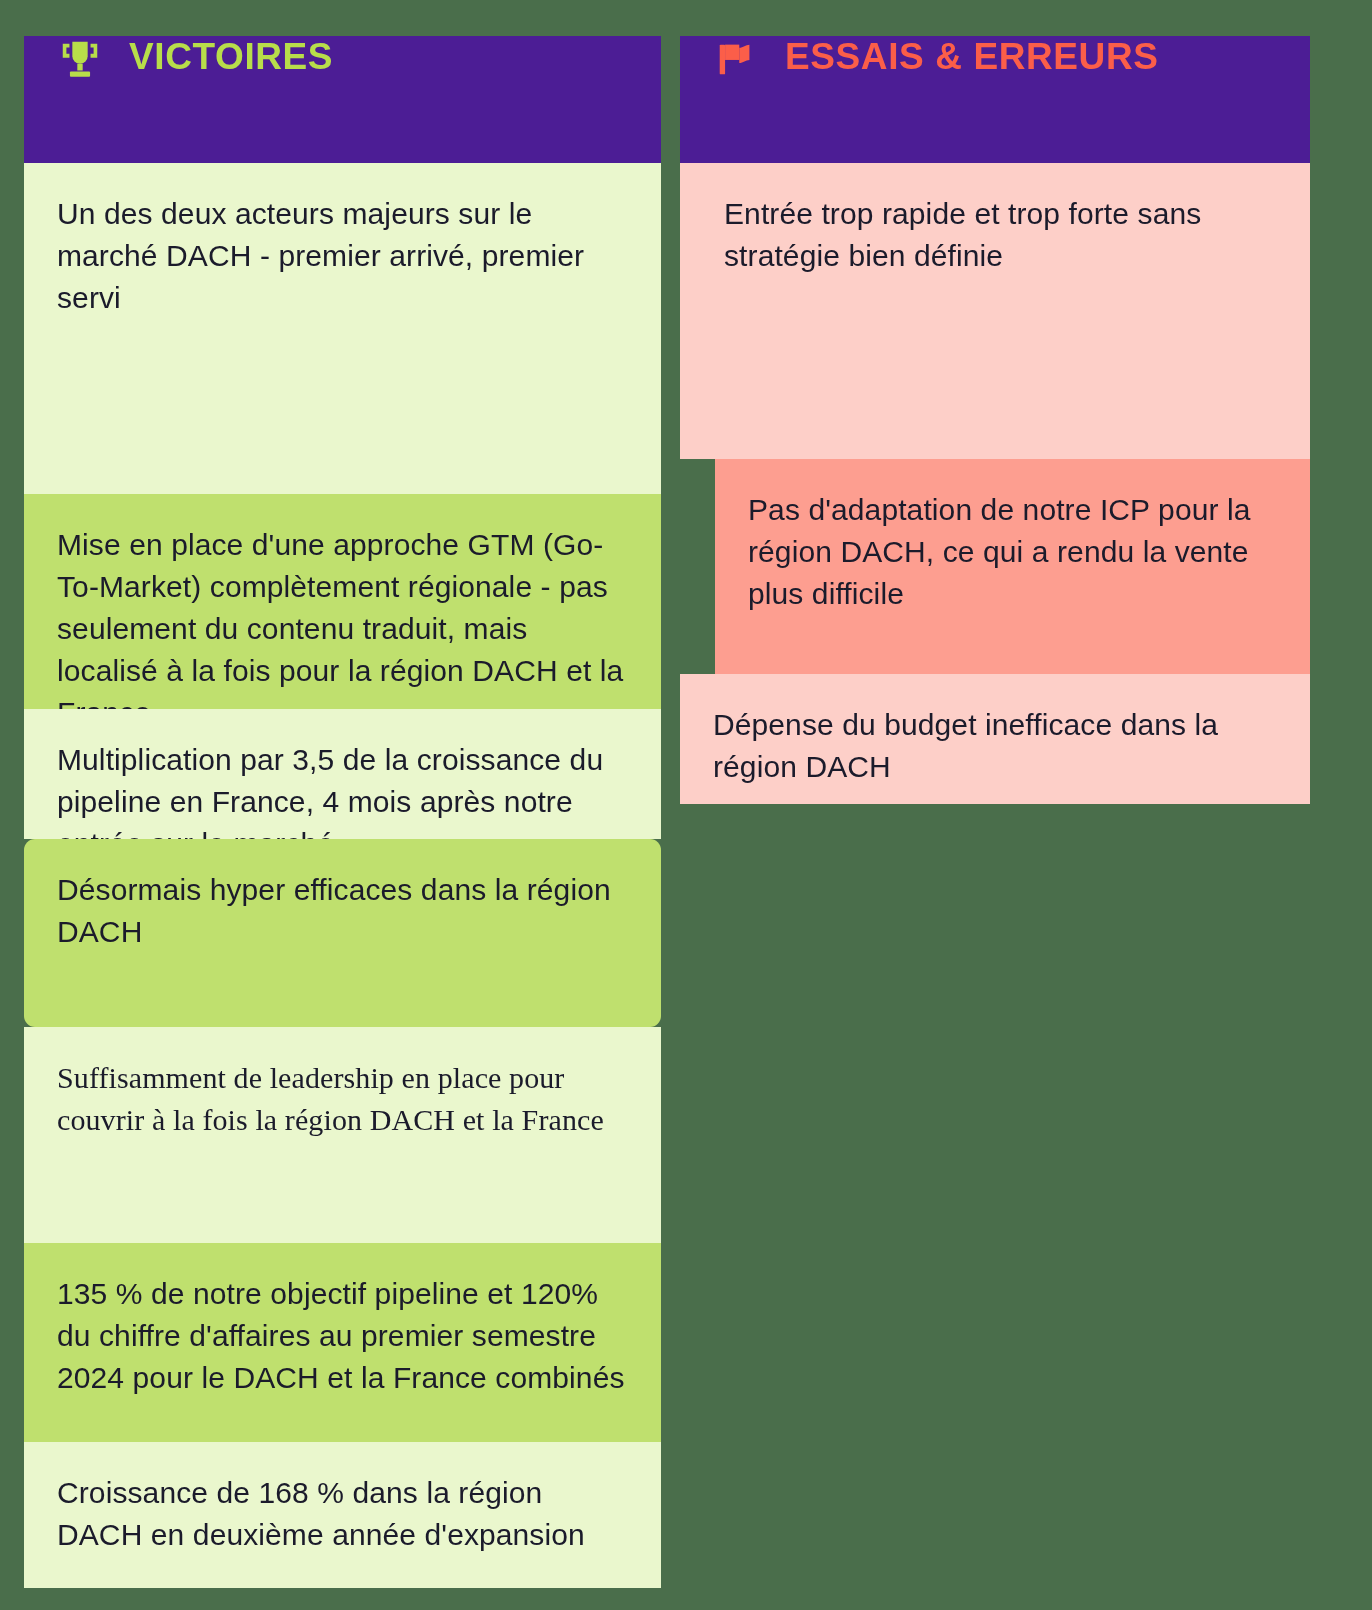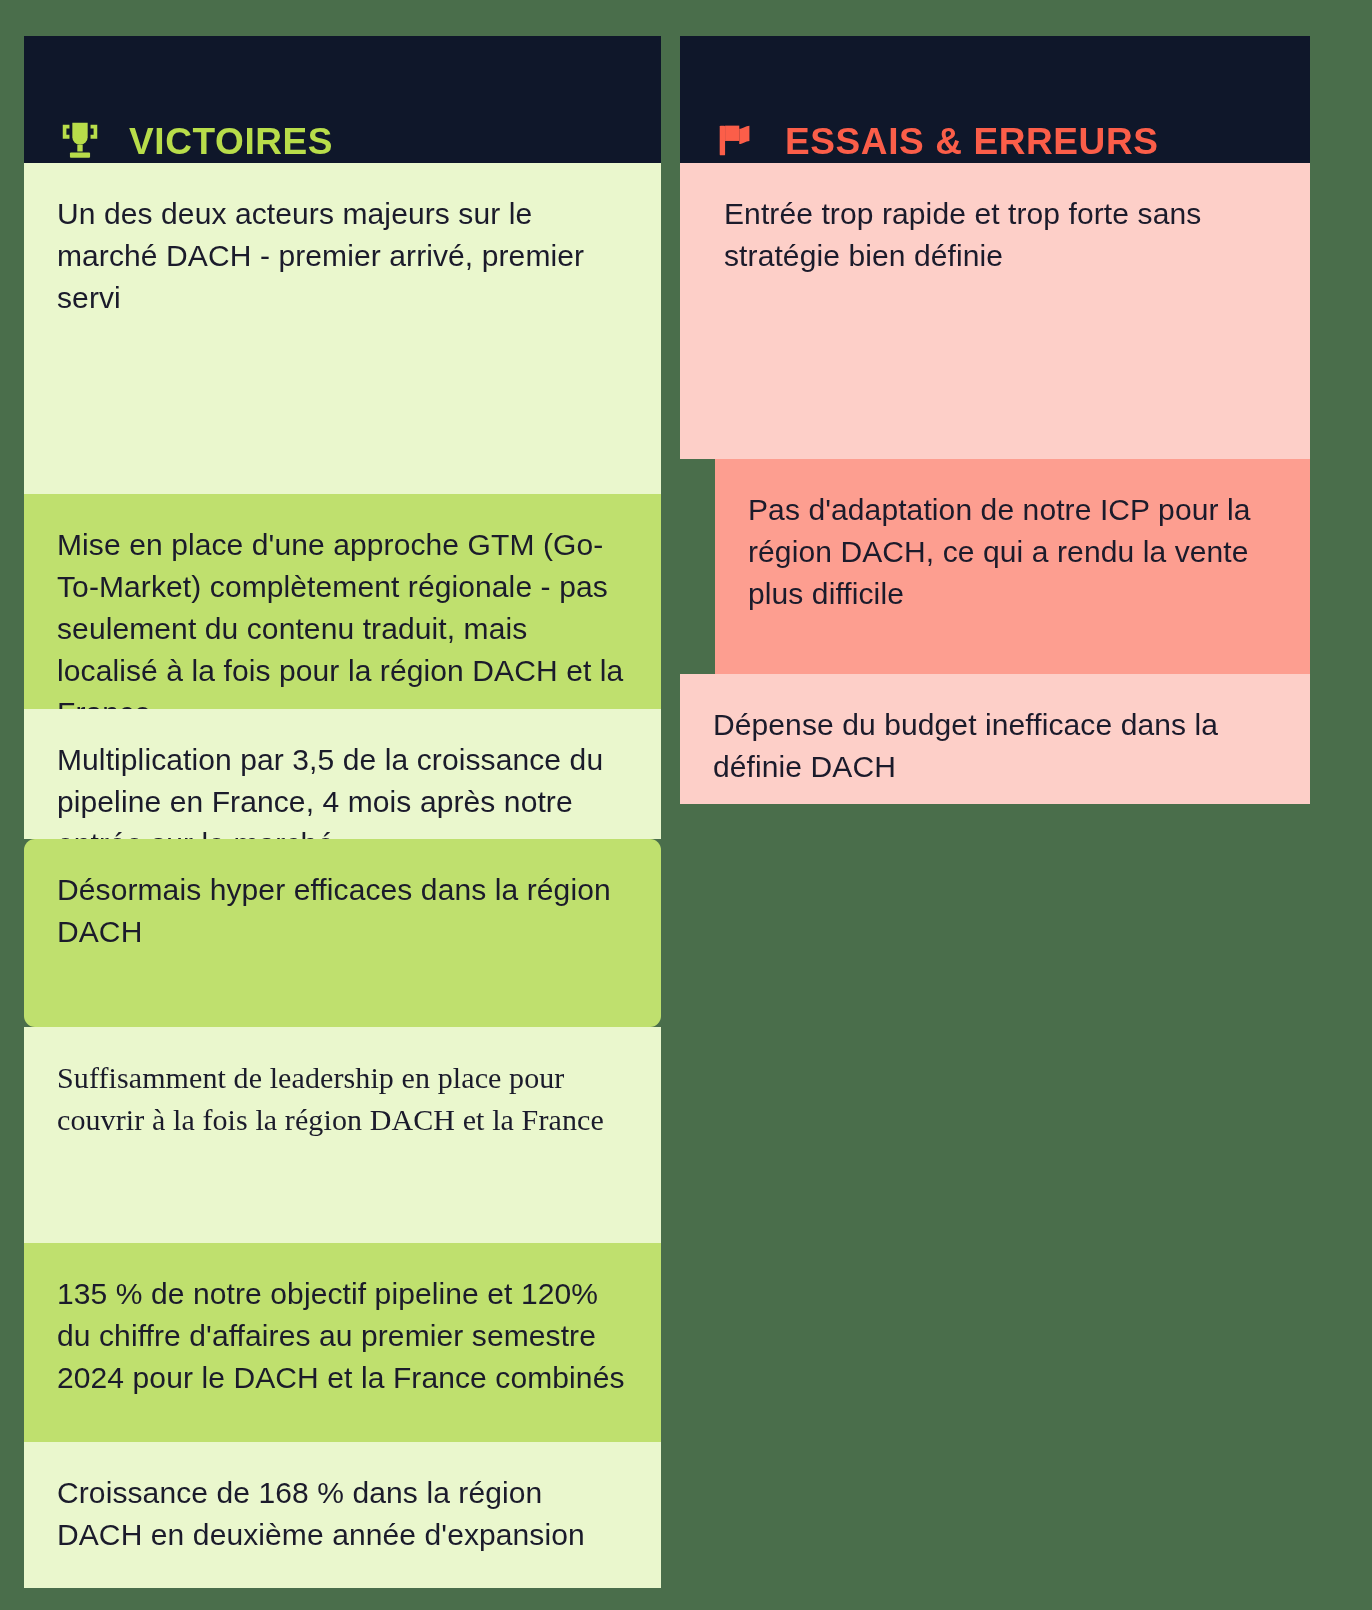--- a/index.html
+++ b/index.html
@@ -25,24 +25,24 @@
   }
   .column {
     display: flex;
     flex-direction: column;
     flex: 0 0 auto;
   }
   .col-wins   { width: 637px; }
   .col-errors { width: 630px; }
 
   .col-header {
-    background: #0f172a;
+    background: #4c1d95;
     height: 127px;
     display: flex;
-    align-items: flex-end;
+    align-items: flex-start;
     padding-left: 33px;
     box-sizing: border-box;
     gap: 26px;
   }
   .col-header .icon {
     display: block;
     flex: 0 0 auto;
     line-height: 0;
   }
   .col-title {
@@ -137,17 +137,17 @@
       <span class="col-title title-errors">ESSAIS &amp; ERREURS</span>
     </div>
 
     <div class="cell err-a">
       <span class="cell-text">Entrée trop rapide et trop forte sans stratégie bien définie</span>
     </div>
     <div class="cell err-b">
       <span class="cell-text">Pas d'adaptation de notre ICP pour la région DACH, ce qui a rendu la vente plus difficile</span>
     </div>
     <div class="cell err-a">
-      <span class="cell-text">Dépense du budget inefficace dans la définie DACH</span>
+      <span class="cell-text">Dépense du budget inefficace dans la région DACH</span>
     </div>
   </div>
 
 </div>
 
 </body></html>

